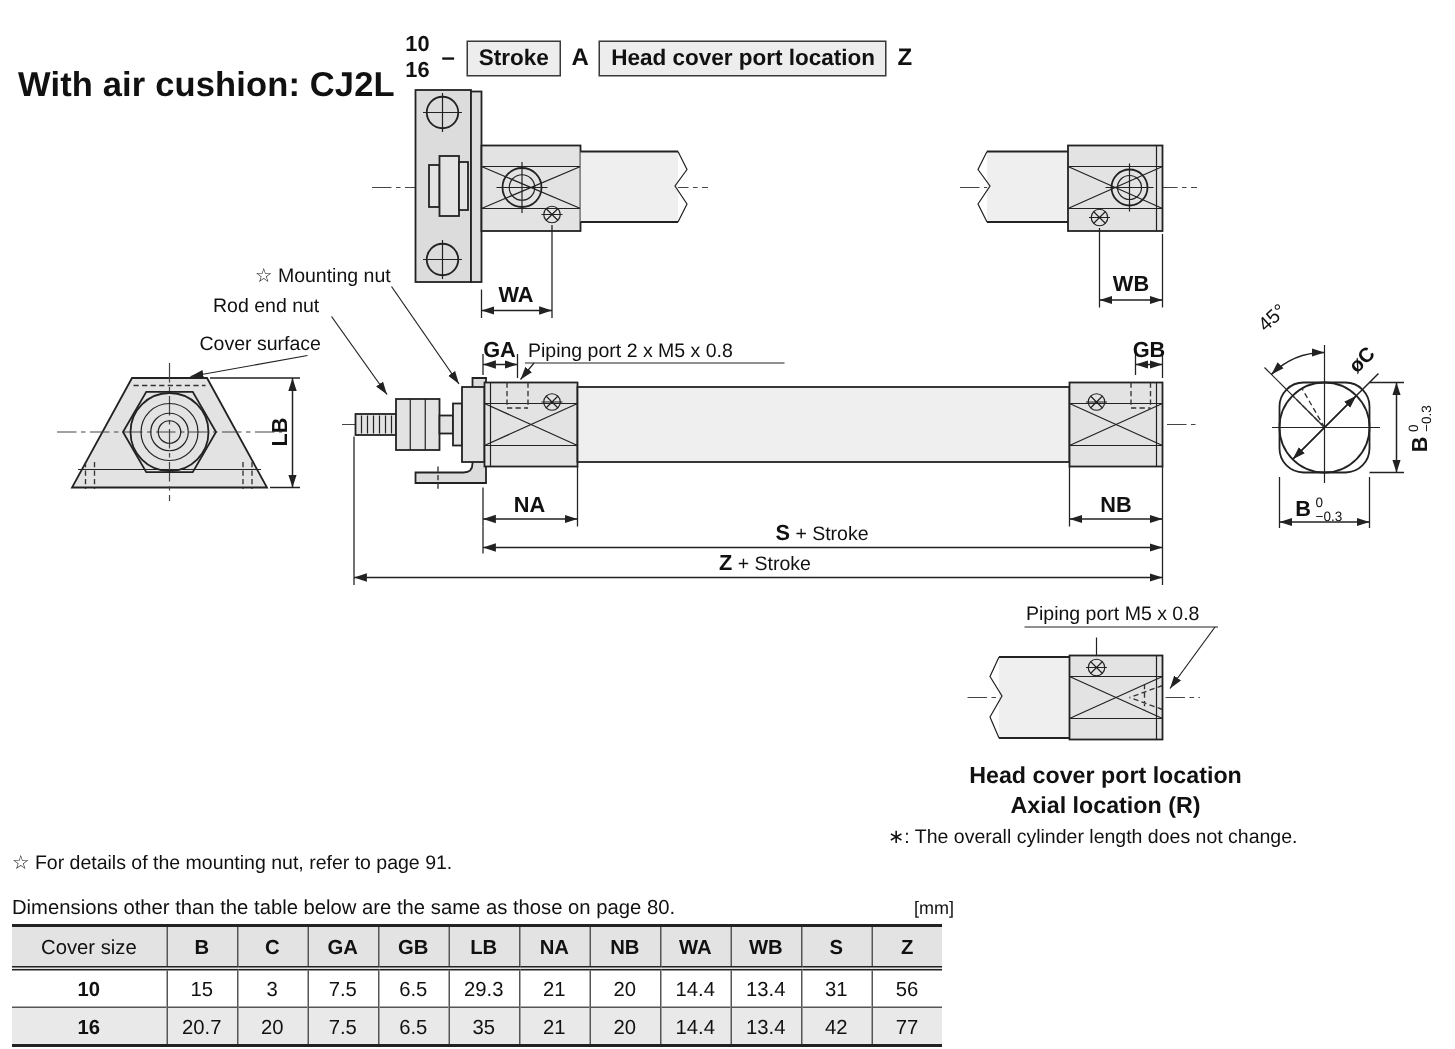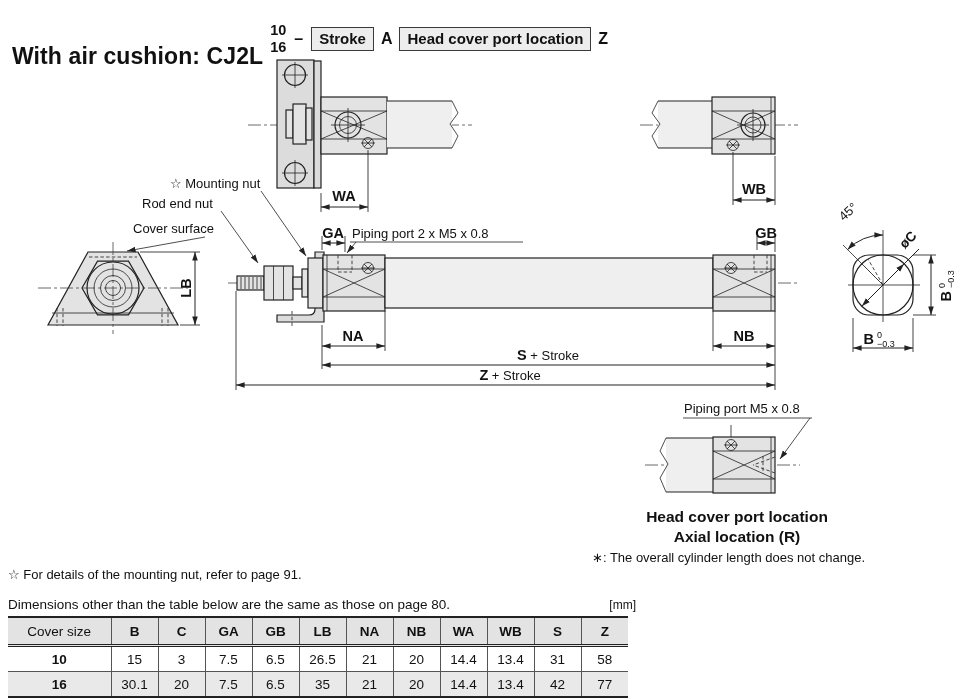--- a/index.html
+++ b/index.html
@@ -286,31 +286,31 @@
       <th>Z</th>
     </tr>
   </thead>
   <tbody>
     <tr class="r1">
       <td class="bore">10</td>
       <td>15</td>
       <td>3</td>
       <td>7.5</td>
       <td>6.5</td>
-      <td>26.5</td>
+      <td>29.3</td>
       <td>21</td>
       <td>20</td>
       <td>14.4</td>
       <td>13.4</td>
       <td>31</td>
-      <td>58</td>
+      <td>56</td>
     </tr>
     <tr class="r2">
       <td class="bore">16</td>
-      <td>30.1</td>
+      <td>20.7</td>
       <td>20</td>
       <td>7.5</td>
       <td>6.5</td>
       <td>35</td>
       <td>21</td>
       <td>20</td>
       <td>14.4</td>
       <td>13.4</td>
       <td>42</td>
       <td>77</td>

